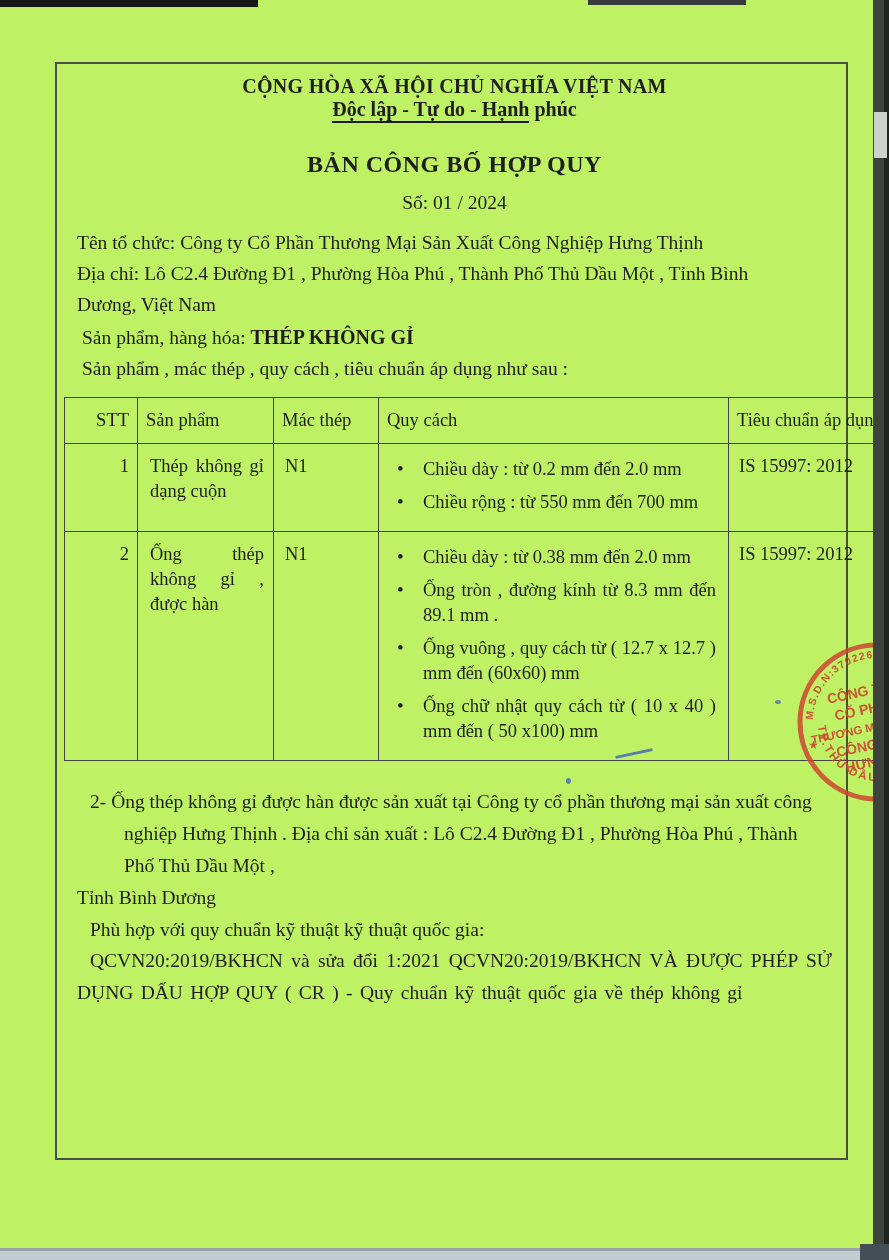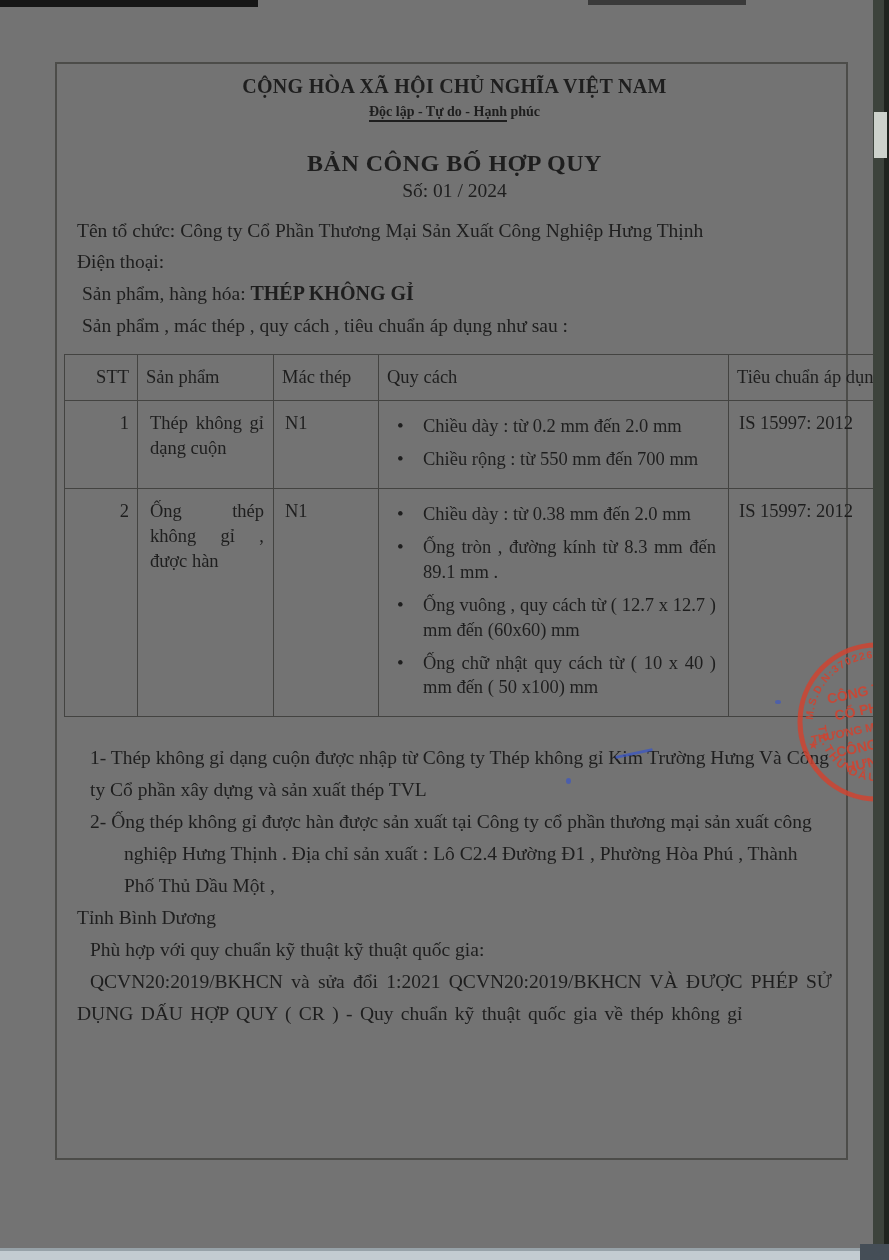--- a/index.html
+++ b/index.html
@@ -1,41 +1,41 @@
 <!DOCTYPE html>
 <html><head>
 <meta charset="utf-8">
 <style>
   html,body{margin:0;padding:0;background:#e8e8e8;}
   .page{
-    position:relative;width:889px;height:1260px;background:#737373;
+    position:relative;width:889px;height:1260px;background:#bef264;
     overflow:hidden;font-family:"Liberation Serif",serif;color:#1e1e1e;
   }
   
   .scan-top-left{position:absolute;left:0;top:0;width:258px;height:7px;background:#161616;z-index:30;}
   .scan-top-mid{position:absolute;left:588px;top:0;width:158px;height:5px;background:#3a3a3a;z-index:30;}
   .scan-right-band{position:absolute;right:0;top:0;width:16px;height:1260px;background:#3d433c;z-index:30;}
   .scan-right-edge{position:absolute;right:0;top:0;width:5px;height:1260px;background:#20241f;z-index:31;}
   .scan-right-notch{position:absolute;right:2px;top:112px;width:13px;height:46px;background:#cdd2cc;z-index:32;}
   .scan-bottom-line{position:absolute;left:0;top:1248px;width:889px;height:3px;background:#97a2a8;z-index:30;}
   .scan-bottom-band{position:absolute;left:0;top:1251px;width:889px;height:9px;background:#c3ccd1;z-index:30;}
   .scan-bottom-corner{position:absolute;left:860px;top:1244px;width:29px;height:16px;background:#454e57;z-index:33;}
 
   .border-box{
     position:absolute;left:55px;top:62px;width:793px;height:1098px;
     border:2px solid #4c4c49;box-sizing:border-box;z-index:10;
   }
   .content{padding:8px 14px 0 20px;}
   p{margin:0;}
 
   .nat-line1{text-align:center;font-weight:bold;font-size:20px;letter-spacing:.3px;margin-top:3px;}
-  .motto{text-align:center;font-weight:bold;font-size:14px;margin-top:6px;}
+  .motto{text-align:center;font-weight:bold;font-size:20px;}
   .motto .u{border-bottom:2.5px solid #1e1e1e;padding-bottom:1px;}
   .doc-title{text-align:center;font-weight:bold;font-size:24px;letter-spacing:.5px;margin-top:30px;}
-  .doc-number{text-align:center;font-size:19.5px;margin-top:3px;}
+  .doc-number{text-align:center;font-size:19.5px;margin-top:14px;}
 
   .body-block{font-size:19.5px;line-height:1.6;margin-top:13px;}
   .addr{max-width:714px;}
   .prod-line{margin-left:5px;}
   .prod-value{font-weight:bold;font-size:20px;}
   .brand-line,.intro-line{margin-left:5px;}
 
   table.spec-table{
     border-collapse:collapse;table-layout:fixed;width:776px;
     margin:13px 0 0 -13px;font-size:18.5px;line-height:1.35;
@@ -84,21 +84,21 @@
     <div class="content">
 
       <p class="nat-line1">CỘNG HÒA XÃ HỘI CHỦ NGHĨA VIỆT NAM</p>
       <p class="motto"><span class="u">Độc lập - Tự do - Hạnh</span><span> phúc</span></p>
 
       <p class="doc-title">BẢN CÔNG BỐ HỢP QUY</p>
       <p class="doc-number">Số: 01 / 2024</p>
 
       <div class="body-block">
         <p>Tên tổ chức: Công ty Cổ Phần Thương Mại Sản Xuất Công Nghiệp Hưng Thịnh</p>
-        <p>Điện thoại:</p>
+        <p class="addr">Địa chỉ: Lô C2.4 Đường Đ1 , Phường Hòa Phú , Thành Phố Thủ Dầu Một , Tỉnh Bình Dương, Việt Nam</p>
         <p class="prod-line"><span>Sản phẩm, hàng hóa: </span><span class="prod-value">THÉP KHÔNG GỈ</span></p>
         <p class="intro-line">Sản phẩm , mác thép , quy cách , tiêu chuẩn áp dụng như sau :</p>
       </div>
 
       <table class="spec-table">
         <tbody>
             <tr class="hdr">
           <td class="c-stt">STT</td>
           <td class="c-prod cell-pad">Sản phẩm</td>
           <td class="c-grade">Mác thép</td>
@@ -124,21 +124,20 @@
             <div class="spec-item">Ống tròn , đường kính từ 8.3 mm đến 89.1 mm .</div>
             <div class="spec-item">Ống vuông , quy cách từ ( 12.7 x 12.7 ) mm đến (60x60) mm</div>
             <div class="spec-item">Ống chữ nhật quy cách từ ( 10 x 40 ) mm đến ( 50 x100) mm</div>
           </td>
           <td class="std-cell">IS 15997: 2012</td>
         </tr>
       </tbody>
         </table>
 
       <div class="notes-block">
-        <p class="note-1"><span>1-</span><span> Thép không gỉ dạng cuộn được nhập từ Công ty Thép không gỉ Kim Trường Hưng Và Công ty Cổ phần xây dựng và sản xuất thép TVL</span></p>
         <p class="note-2"><span>2-</span><span> Ống thép không gỉ được hàn được sản xuất tại Công ty cổ phần thương mại sản xuất công nghiệp Hưng Thịnh . Địa chỉ sản xuất : Lô C2.4 Đường Đ1 , Phường Hòa Phú , Thành Phố Thủ Dầu Một ,</span></p>
         <p>Tỉnh Bình Dương</p>
         <p class="conformity">Phù hợp với quy chuẩn kỹ thuật kỹ thuật quốc gia:</p>
         <p class="regulation">QCVN20:2019/BKHCN và sửa đổi 1:2021 QCVN20:2019/BKHCN VÀ ĐƯỢC PHÉP SỬ DỤNG DẤU HỢP QUY ( CR ) -  Quy chuẩn kỹ thuật quốc gia về thép không gỉ</p>
       </div>
 
     </div>
   </div>
 
   <svg class="stamp" width="180" height="180" viewBox="0 0 180 180" aria-hidden="true">

